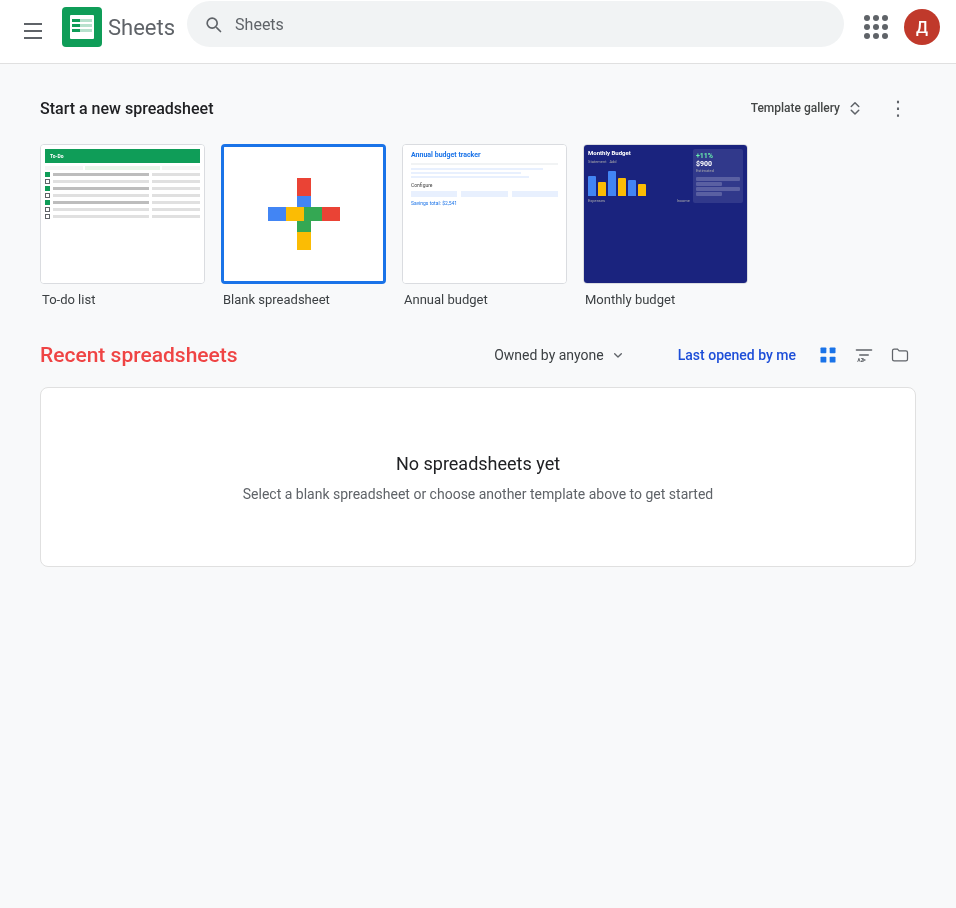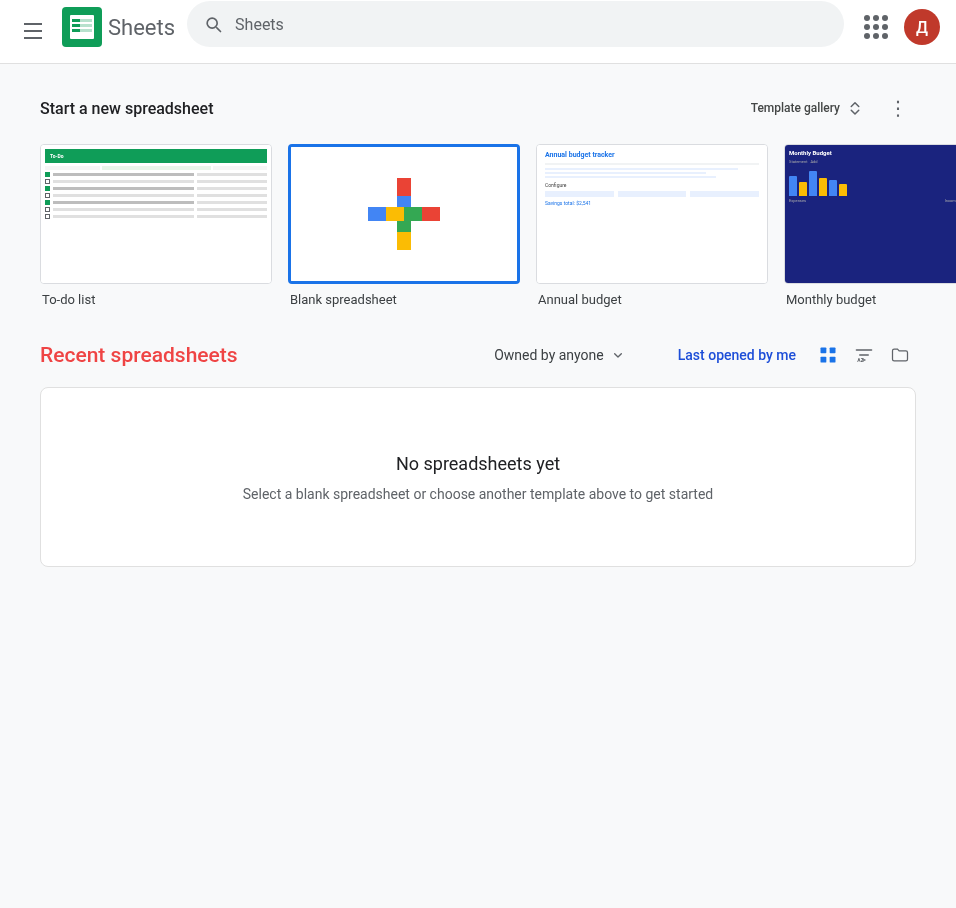--- a/index.html
+++ b/index.html
@@ -153,21 +153,21 @@
     .template-cards {
       display: flex;
       gap: 16px;
       flex-wrap: nowrap;
     }
     .template-card {
       cursor: pointer;
       border-radius: 4px;
     }
     .card-thumb {
-      width: 232px;
+      width: 165px;
       height: 140px;
       border: 1px solid #dadce0;
       border-radius: 4px;
       overflow: hidden;
       background: white;
       position: relative;
     }
     .template-card.selected .card-thumb {
       border: 3px solid #1a73e8;
     }

